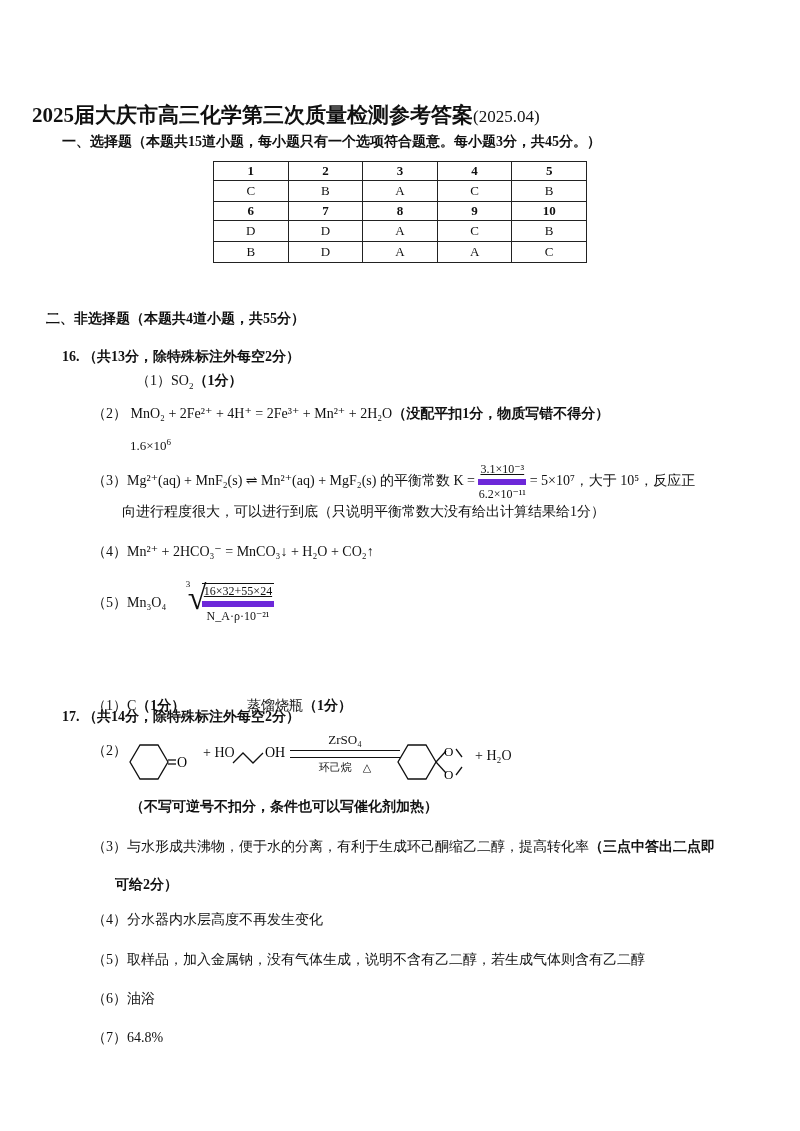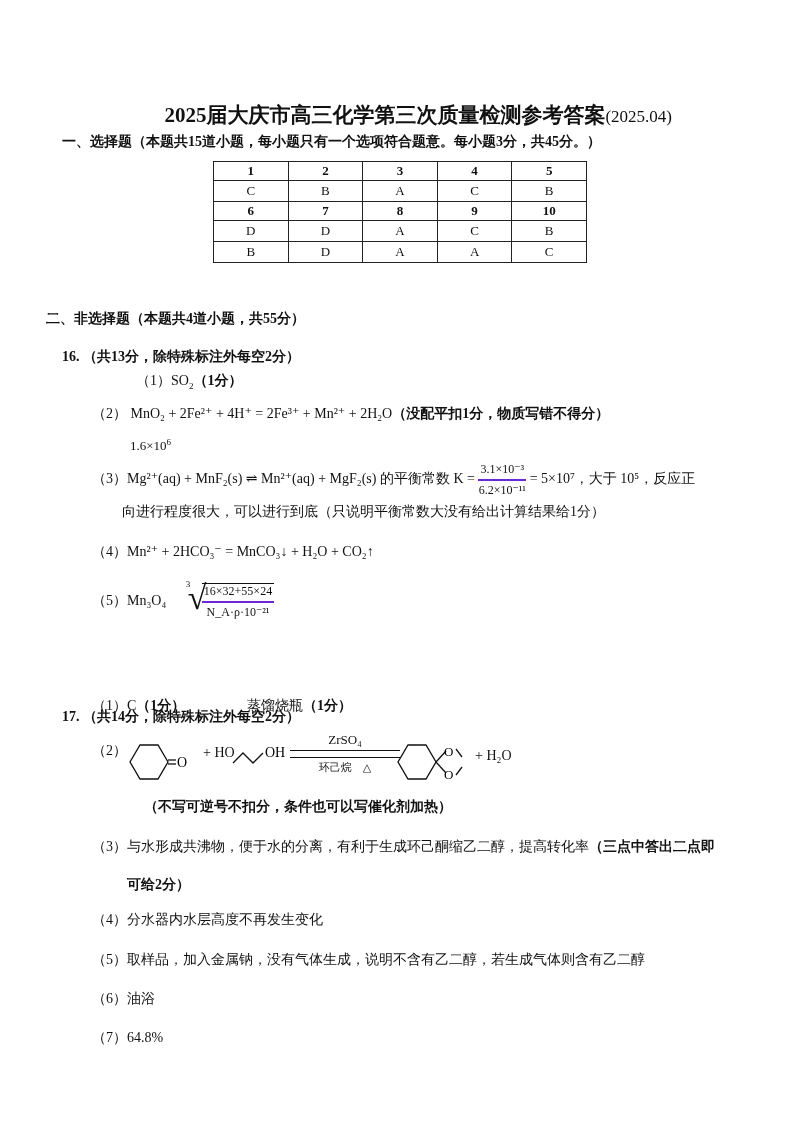--- a/index.html
+++ b/index.html
@@ -1,29 +1,29 @@
 <!DOCTYPE html>
 <html><head>
 <meta charset="utf-8">
 <style>
   html, body { margin: 0; padding: 0; background: #ffffff; }
   body { width: 800px; height: 1131px; position: relative; overflow: hidden;
     font-family: "Liberation Serif", "DejaVu Serif", serif; color: #111; }
   .abs { position: absolute; white-space: nowrap; }
-  .title { left: 0; width: 672px; top: 101px; text-align: right; font-size: 21px; font-weight: bold; }
+  .title { left: 0; width: 672px; top: 101px; text-align: left; font-size: 21px; font-weight: bold; padding-left: 32px; }
   .title .date { font-weight: normal; font-size: 17px; }
   .sec { font-size: 14px; font-weight: bold; }
   .line { font-size: 14px; }
   .b { font-weight: bold; }
   sup, sub { font-size: 9px; line-height: 0; }
   table.ans { position: absolute; left: 213px; top: 161px; border-collapse: collapse; width: 374px; }
   table.ans td { border: 1px solid #222; text-align: center; font-size: 13px; height: 20px; padding: 0; width: 74px; }
   table.ans tr.hd td { font-weight: bold; height: 18px; }
   .frac { display: inline-block; vertical-align: middle; text-align: center; font-size: 12px; }
-  .frac .num { border-bottom: 2px solid #6d28d9; padding: 0 2px 2px; display: block; }
+  .frac .num { border-bottom: 6px solid #6d28d9; padding: 0 2px 2px; display: block; text-decoration: underline; }
   .frac .den { padding-top: 2px; display: block; }
   .root { display: inline-block; position: relative; vertical-align: middle; padding-left: 12px; }
   .root .idx { position: absolute; left: 0; top: -4px; font-size: 9px; }
   .root .sym { position: absolute; left: 2px; top: -2px; font-size: 34px; line-height: 1; }
   .root .body { border-top: 1px solid #111; display: inline-block; margin-left: 4px; }
   .arrow-cond { display: inline-block; text-align: center; vertical-align: middle; width: 110px; font-size: 13px; }
   .arrow-cond .top { display: block; }
   .arrow-cond .bot { display: block; font-size: 11px; }
   .arrow-cond .eq { display: block; height: 6px; border-top: 1px solid #111; border-bottom: 1px solid #111; margin: 2px 0; }
 </style>
@@ -140,26 +140,26 @@
 </svg>
 <div class="abs line" style="left:203px;top:745px;">+ HO</div>
 <div class="abs" style="left:290px;top:732px;">
   <span class="arrow-cond">
     <span class="top">ZrSO₄</span>
     <span class="eq"></span>
     <span class="bot">环己烷　△</span>
   </span>
 </div>
 <div class="abs line" style="left:475px;top:748px;">+ H₂O</div>
-<div class="abs line b" style="left:144px;top:798px;font-family:Liberation Serif, serif;">（不写可逆号不扣分，条件也可以写催化剂加热）</div>
+<div class="abs line b" style="left:130px;top:798px;font-family:Liberation Serif, serif;">（不写可逆号不扣分，条件也可以写催化剂加热）</div>
 
 <div class="abs line" style="left:92px;top:838px;">
   <span>（3）</span><span>与水形成共沸物，便于水的分离，有利于生成环己酮缩乙二醇，提高转化率</span><span class="b">（三点中答出二点即</span>
 </div>
-<div class="abs line b" style="left:127px;top:876px;">可给2分）</div>
+<div class="abs line b" style="left:115px;top:876px;">可给2分）</div>
 
 <div class="abs line" style="left:92px;top:911px;">
   <span>（4）</span><span>分水器内水层高度不再发生变化</span>
 </div>
 <div class="abs line" style="left:92px;top:951px;">
   <span>（5）</span><span>取样品，加入金属钠，没有气体生成，说明不含有乙二醇，若生成气体则含有乙二醇</span>
 </div>
 <div class="abs line" style="left:92px;top:990px;">
   <span>（6）</span><span>油浴</span>
 </div>

